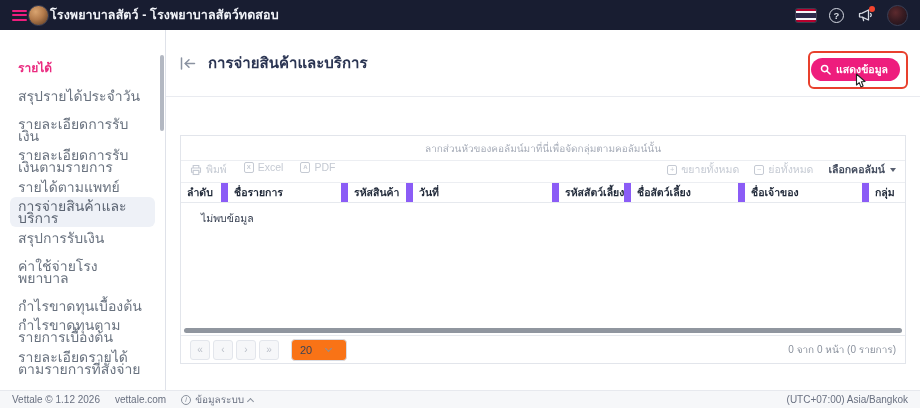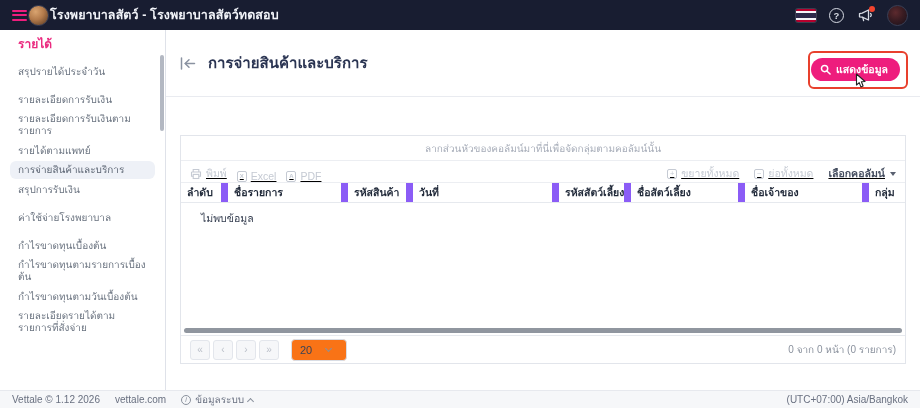--- a/index.html
+++ b/index.html
@@ -24,22 +24,22 @@
      font-size:9.5px; font-weight:bold; display:flex; align-items:center; justify-content:center; cursor:pointer; }
   .mega-wrap { position:relative; width:17px; height:16px; cursor:pointer; }
   .mega-dot { position:absolute; top:-1px; right:-1px; width:6px; height:6px; border-radius:50%; background:#f4442e; }
   .user-avatar { width:21px; height:21px; border-radius:50%;
      background: radial-gradient(circle at 40% 35%, #5d2a2e 0%, #3a1c22 45%, #17101a 100%);
      border:1px solid #3a3f55; cursor:pointer; }
 
   
   .sidebar { position:absolute; top:30px; left:0; width:166px; height:360px; background:#fff;
              border-right:1px solid #dfe2e9; overflow:hidden; }
-  .ssec { color:#ea2a7f; font-weight:bold; font-size:12px; padding:4px 18px 8px; }
-  .sitem { margin:1.5px 10px; padding:3px 8px; border-radius:6px; color:#69727f; font-size:10px;
+  .ssec { color:#ea2a7f; font-weight:bold; font-size:12px; padding:28px 18px 8px; }
+  .sitem { margin:1.5px 10px; padding:3px 8px; border-radius:6px; color:#69727f; font-size:14px;
            line-height:12px; cursor:pointer; }
   .sitem.gap { margin-top:10px; }
   .sitem.active { background:#eef1f7; color:#5b6472; }
   .sscroll { position:absolute; top:25px; right:1px; width:4px; height:76px; border-radius:2px; background:#b3b8c2; cursor:grab; }
 
   
   .main { position:absolute; top:30px; left:166px; width:754px; height:360px; background:#fff; }
   .title-row { height:67px; border-bottom:1px solid #e9ebf0; display:flex; align-items:center; padding:0 14px; gap:10px; }
   .back-btn { width:18px; height:16px; display:flex; align-items:center; cursor:pointer; }
   .page-title { font-size:15px; font-weight:bold; color:#2a3452; }
@@ -49,22 +49,22 @@
   .show-btn { position:absolute; top:28px; right:20px; height:23px; padding:0 12px 0 9px; border:none;
            border-radius:12px; background:#ee1d7d; color:#fff; font-weight:bold; font-size:10.5px;
            display:flex; align-items:center; gap:5px; cursor:pointer; font-family:inherit; z-index:3; }
   .cursor-overlay { position:absolute; top:43px; right:53px; z-index:6; }
 
   
   .card { position:absolute; left:14px; top:105px; width:726px; height:229px; border:1px solid #e2e5eb;
           background:#fff; display:flex; flex-direction:column; }
   .grow-group { height:25px; flex:none; border-bottom:1px solid #eceef2; display:flex; align-items:center;
           justify-content:center; color:#a6acb8; font-size:10px; }
-  .grow-toolbar { height:22px; flex:none; border-bottom:1px solid #eceef2; display:flex; align-items:flex-end;
-          padding:0 9px; gap:10px; font-size:10.5px;text-decoration:underline; }
+  .grow-toolbar { height:22px; flex:none; border-bottom:1px solid #eceef2; display:flex; align-items:flex-start;
+          padding:0 9px; gap:17px; font-size:10.5px; }
   .tbtn { display:flex; align-items:center; gap:4px; color:#c5cad3; cursor:pointer; }
   .tbtn .mini-doc { width:10px; height:11px; border:1.2px solid #c5cad3; border-radius:2px; font-size:6px;
           display:flex; align-items:center; justify-content:center; color:#c5cad3; font-weight:bold; }
   .tb-right { margin-left:auto; display:flex; align-items:center; gap:15px; }
   .mini-sq { width:10px; height:10px; border:1.2px solid #c5cad3; border-radius:2px; font-size:7.5px; line-height:8px;
           display:flex; align-items:center; justify-content:center; color:#c5cad3; }
   .choose-cols { display:flex; align-items:center; gap:5px; color:#434c5e; font-weight:bold; cursor:pointer; }
   .tri-down { width:0; height:0; border-left:3.5px solid transparent; border-right:3.5px solid transparent;
           border-top:4.5px solid #596070; }
 
@@ -160,23 +160,20 @@
         </div>
 
         <div class="sitem i7 gap">
           <span>กำไรขาดทุนเบื้องต้น</span>
         </div>
 
         <div class="sitem i8">
           <span>กำไรขาดทุนตามรายการเบื้องต้น</span>
         </div>
 
-        <div class="sitem i9">
-          <span>กำไรขาดทุนตามวันเบื้องต้น</span>
-        </div>
 
 
         <div class="sitem i11">
           <span>รายละเอียดรายได้ตามรายการที่สั่งจ่าย</span>
         </div>
 
       </div>
     <div class="sscroll"></div>
   </nav>
 

